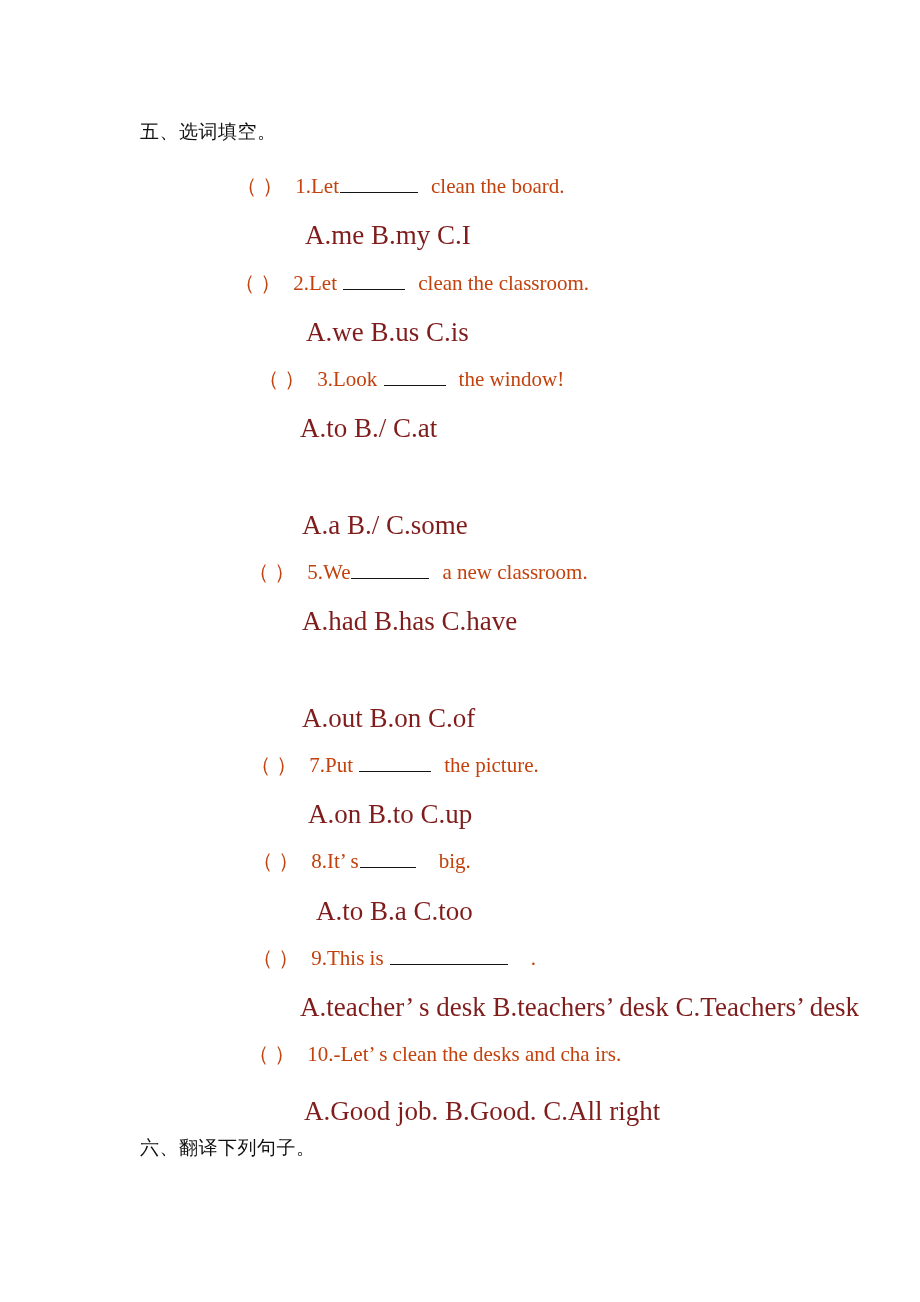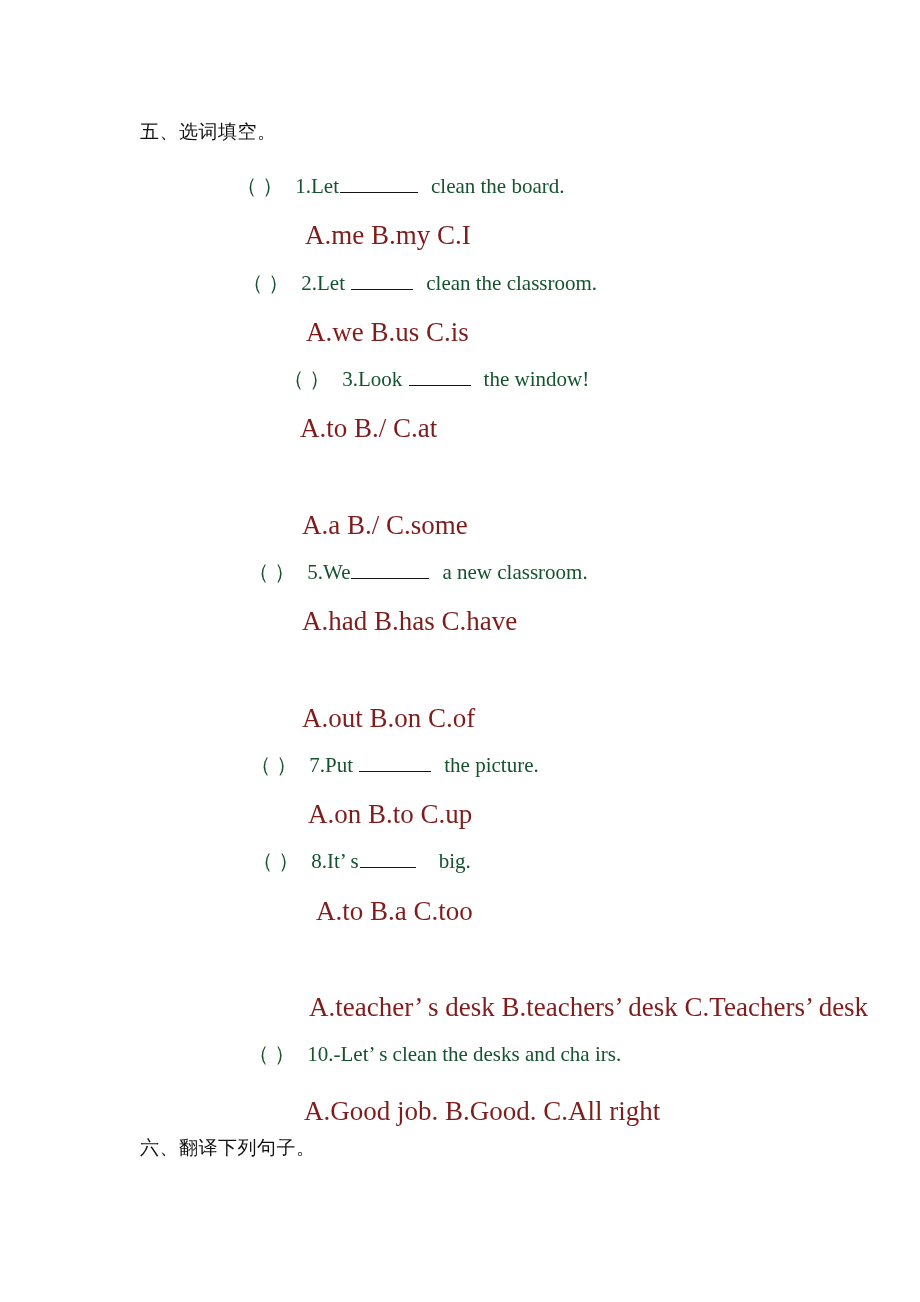--- a/index.html
+++ b/index.html
@@ -27,21 +27,21 @@
     left: 140px;
     font-size: 19px;
     letter-spacing: 0.5px;
     white-space: nowrap;
     color: #111;
   }
   .q-line {
     position: absolute;
     font-size: 21px;
     white-space: nowrap;
-    color: #14532d;
+    color: #c2410c;
   }
   .opt-line {
     position: absolute;
     font-size: 27px;
     white-space: nowrap;
     color: #7f1d1d;
   }
   .blank {
     display: inline-block;
     border-bottom: 1.5px solid #141414;
@@ -60,26 +60,26 @@
 
 <div class="page">
 
   <div class="section-heading" style="top:119px;">五、选词填空。</div>
 
   <div class="q-line" style="left:236px; top:172px;">
     <span class="paren">（ ）</span><span class="gap-md"></span><span>1.</span><span>Let</span><span class="blank" style="width:78px;"></span><span class="gap-md"></span><span>clean the board.</span>
   </div>
   <div class="opt-line" style="left:305px; top:220px;">A.me    B.my    C.I</div>
 
-  <div class="q-line" style="left:242px; top:269px;">
+  <div class="q-line" style="left:234px; top:269px;">
     <span class="paren">（ ）</span><span class="gap-md"></span><span>2.</span><span>Let </span><span class="blank" style="width:62px;"></span><span class="gap-md"></span><span>clean the classroom.</span>
   </div>
   <div class="opt-line" style="left:306px; top:317px;">A.we   B.us   C.is</div>
 
-  <div class="q-line" style="left:258px; top:365px;margin-left:25px;">
+  <div class="q-line" style="left:258px; top:365px;">
     <span class="paren">（ ）</span><span class="gap-md"></span><span>3.</span><span>Look </span><span class="blank" style="width:62px;"></span><span class="gap-md"></span><span>the window!</span>
   </div>
   <div class="opt-line" style="left:300px; top:413px;">A.to    B./   C.at</div>
 
   <div class="opt-line" style="left:302px; top:510px;">A.a   B./    C.some</div>
 
   <div class="q-line" style="left:248px; top:558px;">
     <span class="paren">（ ）</span><span class="gap-md"></span><span>5.</span><span>We</span><span class="blank" style="width:78px;"></span><span class="gap-md"></span><span>a new classroom.</span>
   </div>
   <div class="opt-line" style="left:302px; top:606px;">A.had  B.has   C.have</div>
@@ -89,21 +89,24 @@
   <div class="q-line" style="left:250px; top:751px;">
     <span class="paren">（ ）</span><span class="gap-md"></span><span>7.</span><span>Put </span><span class="blank" style="width:72px;"></span><span class="gap-md"></span><span>the picture.</span>
   </div>
   <div class="opt-line" style="left:308px; top:799px;">A.on   B.to    C.up</div>
 
   <div class="q-line" style="left:252px; top:847px;">
     <span class="paren">（ ）</span><span class="gap-md"></span><span>8.</span><span>It’ s</span><span class="blank" style="width:56px;"></span><span class="gap-lg"></span><span>big.</span>
   </div>
   <div class="opt-line" style="left:316px; top:896px;">A.to   B.a   C.too</div>
 
-  <div class="opt-line" style="left:300px; top:992px;margin-left:9px;">A.teacher’ s desk   B.teachers’ desk   C.Teachers’ desk</div>
+  <div class="q-line" style="left:252px; top:944px;">
+    <span class="paren">（ ）</span><span class="gap-md"></span><span>9.</span><span>This is </span><span class="blank" style="width:118px;"></span><span class="gap-lg"></span><span>.</span>
+  </div>
+  <div class="opt-line" style="left:300px; top:992px;">A.teacher’ s desk   B.teachers’ desk   C.Teachers’ desk</div>
 
   <div class="q-line" style="left:248px; top:1040px;">
     <span class="paren">（ ）</span><span class="gap-md"></span><span>10.</span><span>-Let’ s clean the desks and cha irs.</span>
   </div>
   <div class="opt-line" style="left:304px; top:1088px;margin-top:8px;">A.Good job.   B.Good.    C.All right</div>
 
   <div class="section-heading" style="top:1135px;">六、翻译下列句子。</div>
 
 </div>
 

